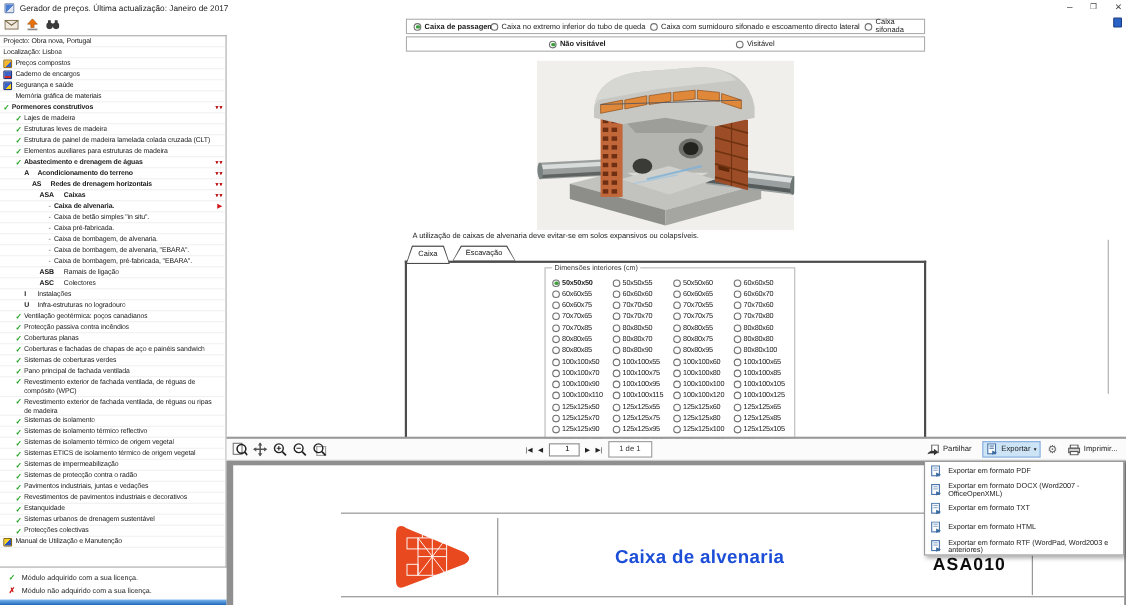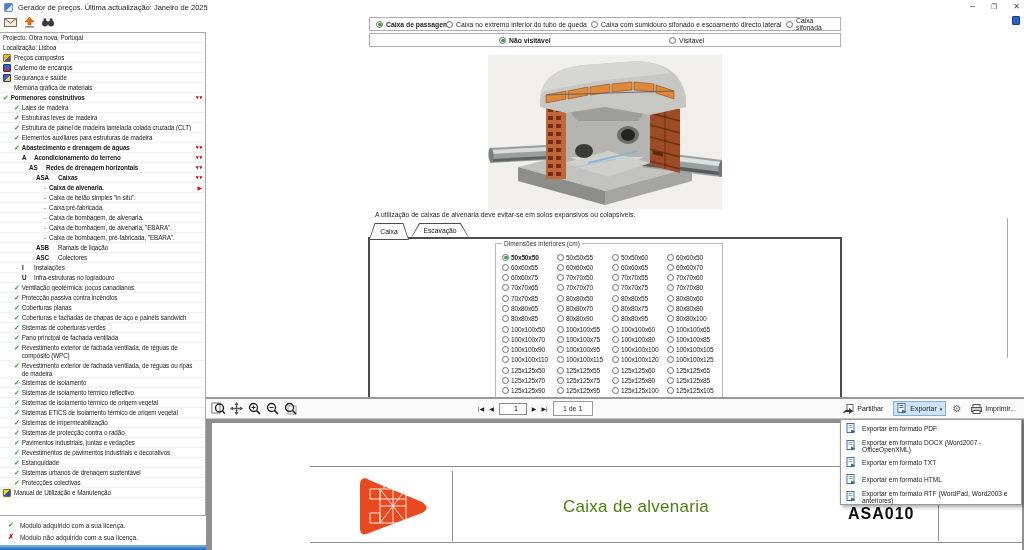--- a/index.html
+++ b/index.html
@@ -61,36 +61,36 @@
   .pageinput{width:28px;height:12px;border:1px solid #8a8a8a;font-size:7px;text-align:right;padding-right:8px;font-family:"Liberation Sans",sans-serif}
   .pcount{width:40px;height:15px;border:1px solid #9a9a9a;display:flex;align-items:center;justify-content:center;font-size:7px;background:#fff}
   .rbtns{position:absolute;right:4px;top:2px;display:flex;align-items:center;gap:6px;font-size:7px;color:#222}
   .btnlike{display:flex;align-items:center;gap:3px;padding:1px 3px;border:1px solid transparent}
   .btnlike.hl{background:#cde4f7;border:1px solid #84acdd}
   
   .pvpane{position:absolute;left:206px;top:419px;width:818px;height:131px;background:#8f8f8f;overflow:hidden}
   .page{position:absolute;left:6px;top:4px;width:810px;height:127px;background:#fff}
   .hline{position:absolute;background:#8c8c8c;height:1px}
   .vline{position:absolute;background:#8c8c8c;width:1px}
-  .doctitle{position:absolute;left:254px;top:74px;width:340px;text-align:center;font-size:17px;font-weight:normal;color:#4d7c0f;letter-spacing:0.3px}
+  .doctitle{position:absolute;left:254px;top:74px;width:340px;text-align:center;font-size:17px;font-weight:bold;color:#1d4ed8;letter-spacing:0.3px}
   .doccode{position:absolute;left:636px;top:82px;font-size:16px;font-weight:bold;color:#0d0d0d;letter-spacing:1px}
   
   .menu{position:absolute;left:840px;top:419px;width:182px;height:86px;background:#fff;border:1px solid #9a9a9a;box-shadow:2px 2px 4px rgba(0,0,0,.35);z-index:40}
   .mitem{display:flex;align-items:center;height:17px;font-size:6.6px;color:#1a1a1a;gap:6px;padding-left:5px}
   .micon{flex:none;display:flex}
   svg{display:block}
 </style>
 </head>
 <body>
 
 <div id="app">
 
   <div class="titlebar">
     <span class="appicon"></span>
-    <span>Gerador de preços. Última actualização: Janeiro de 2025</span>
+    <span>Gerador de preços. Última actualização: Janeiro de 2017</span>
     <span class="wbtns">
       <span>–</span>
       <span style="font-size:7px">❐</span>
       <span style="font-size:8px">✕</span>
     </span>
   </div>
 
   <div class="icontb">
     <span>
       <svg width="13" height="9">

